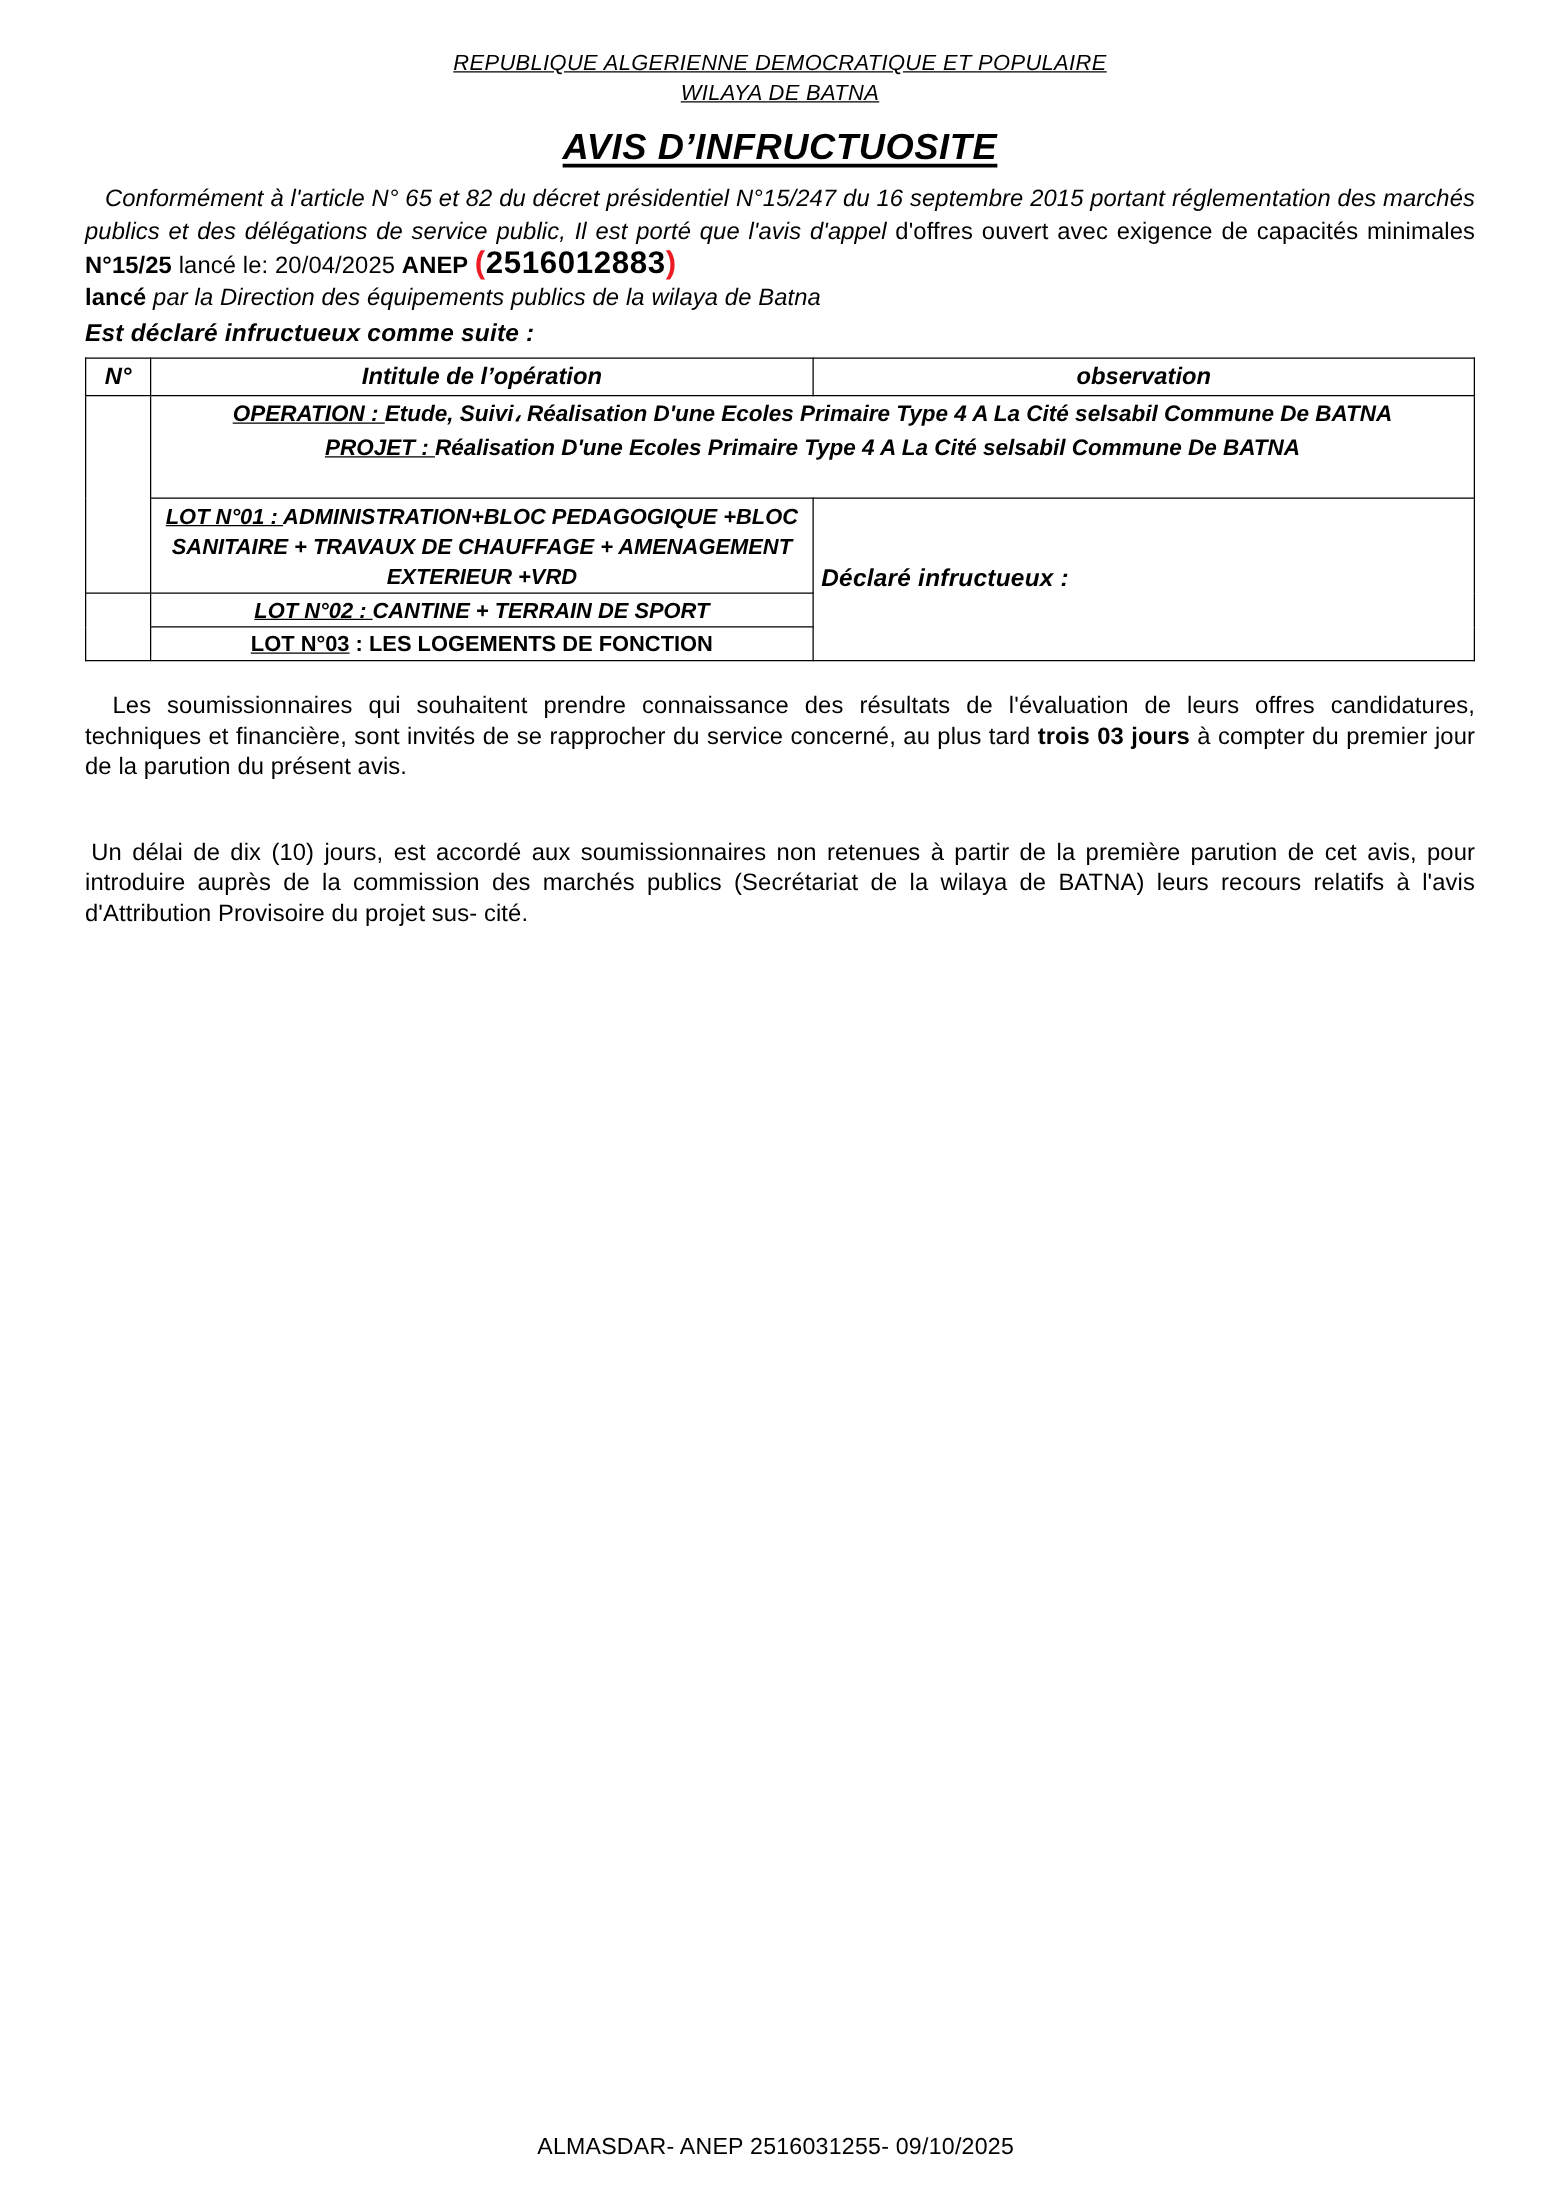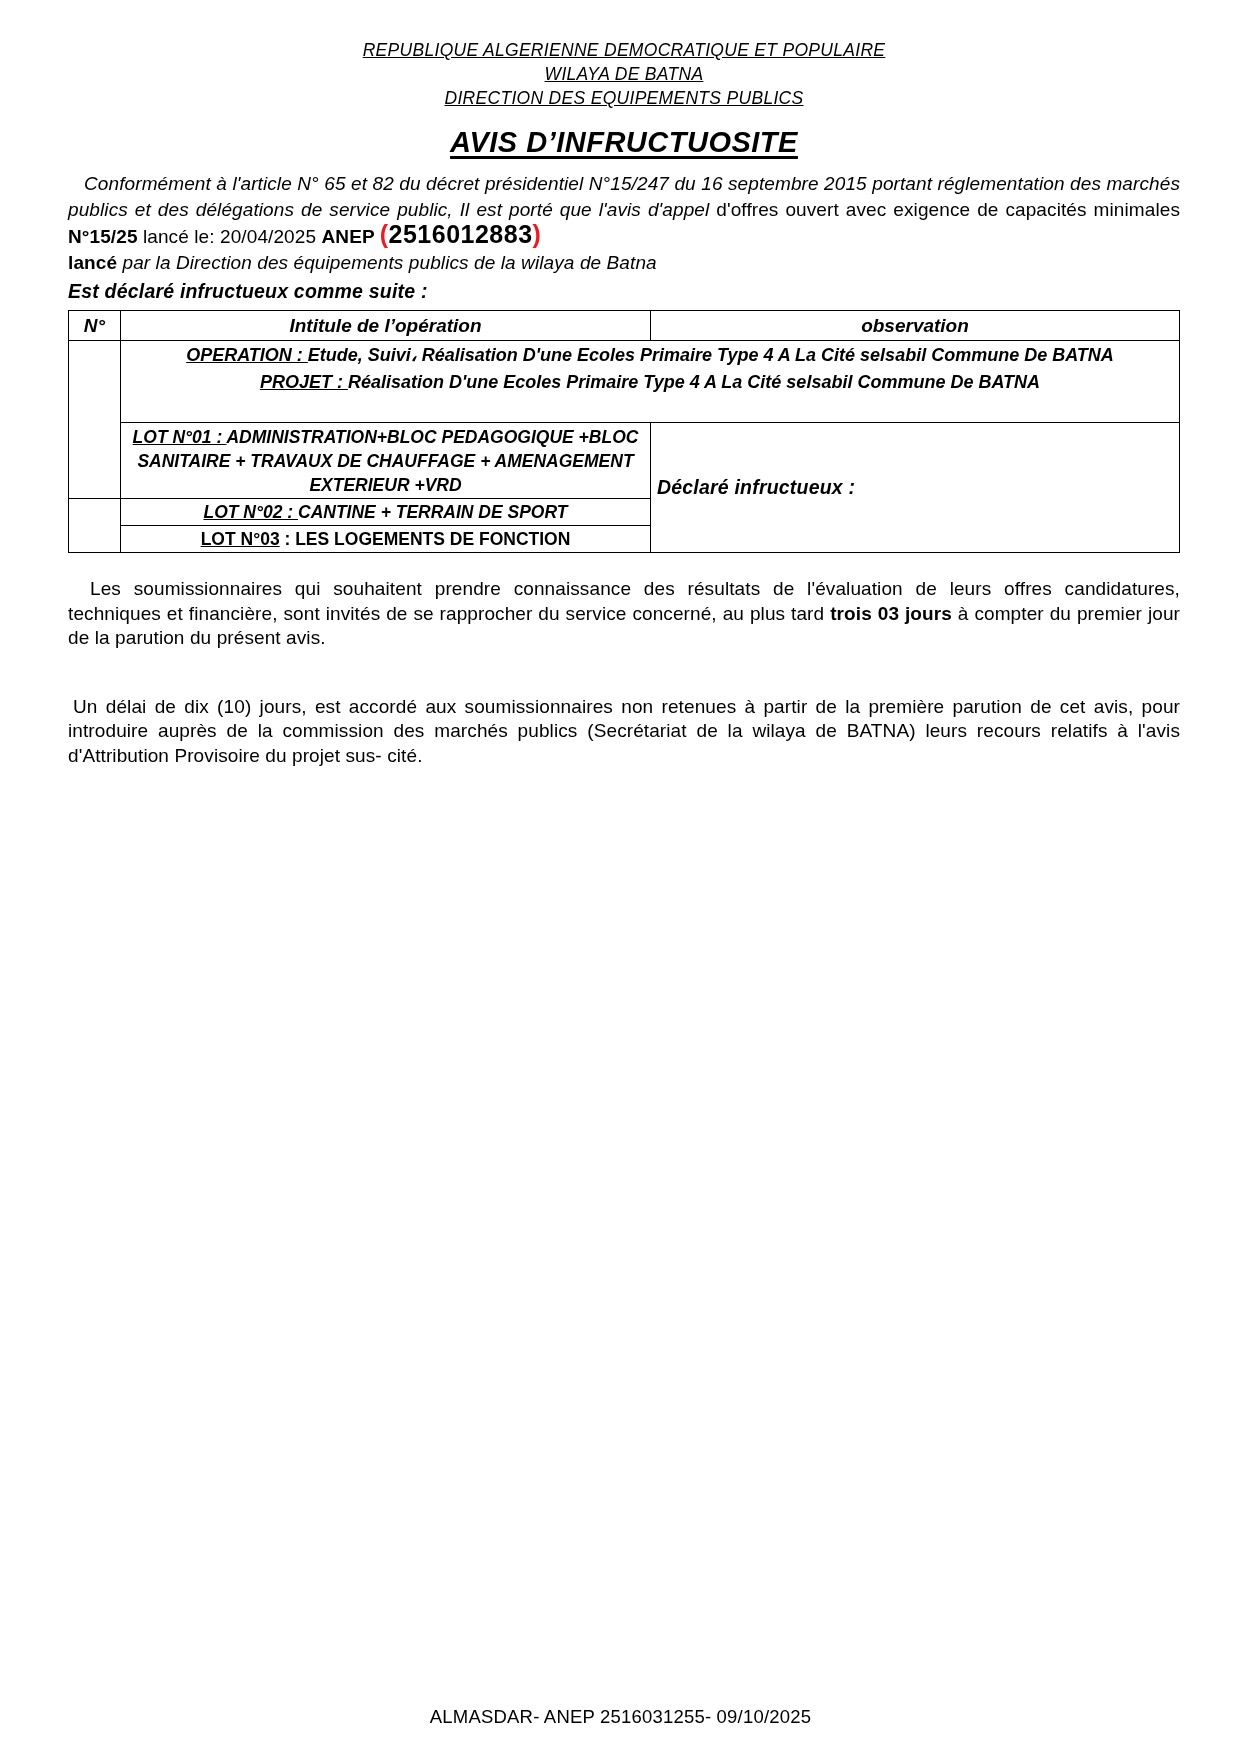--- a/index.html
+++ b/index.html
@@ -83,23 +83,20 @@
 
 <div class="page">
 
   <div class="doc-header">
     <div>
       <span class="hdr-ital-underline">REPUBLIQUE ALGERIENNE DEMOCRATIQUE ET POPULAIRE</span>
     </div>
     <div>
       <span class="hdr-ital-underline">WILAYA DE BATNA</span>
     </div>
-    <div>
-      <span class="hdr-ital-underline">DIRECTION DES EQUIPEMENTS PUBLICS</span>
-    </div>
   </div>
 
   <h1 class="doc-title">
     <span>AVIS D’INFRUCTUOSITE</span>
   </h1>
 
   <p class="intro"><span class="it">Conformément à l'article N° 65 et 82 du décret présidentiel N°15/247 du 16 septembre 2015 portant réglementation des marchés publics et des délégations de service public, Il est porté  que l'avis d'appel </span><span>d'offres ouvert avec exigence de capacités minimales </span><span class="b">N°15/25</span><span> lancé le: 20/04/2025 </span><span class="b">ANEP </span><span class="anep-big red">(</span><span class="anep-big">2516012883</span><span class="anep-big red">)</span><br>
   <span class="b">lancé </span><span class="it"> par la Direction des équipements publics de la wilaya de Batna</span></p>
 
   <p class="subheading">Est déclaré infructueux comme suite :</p>

